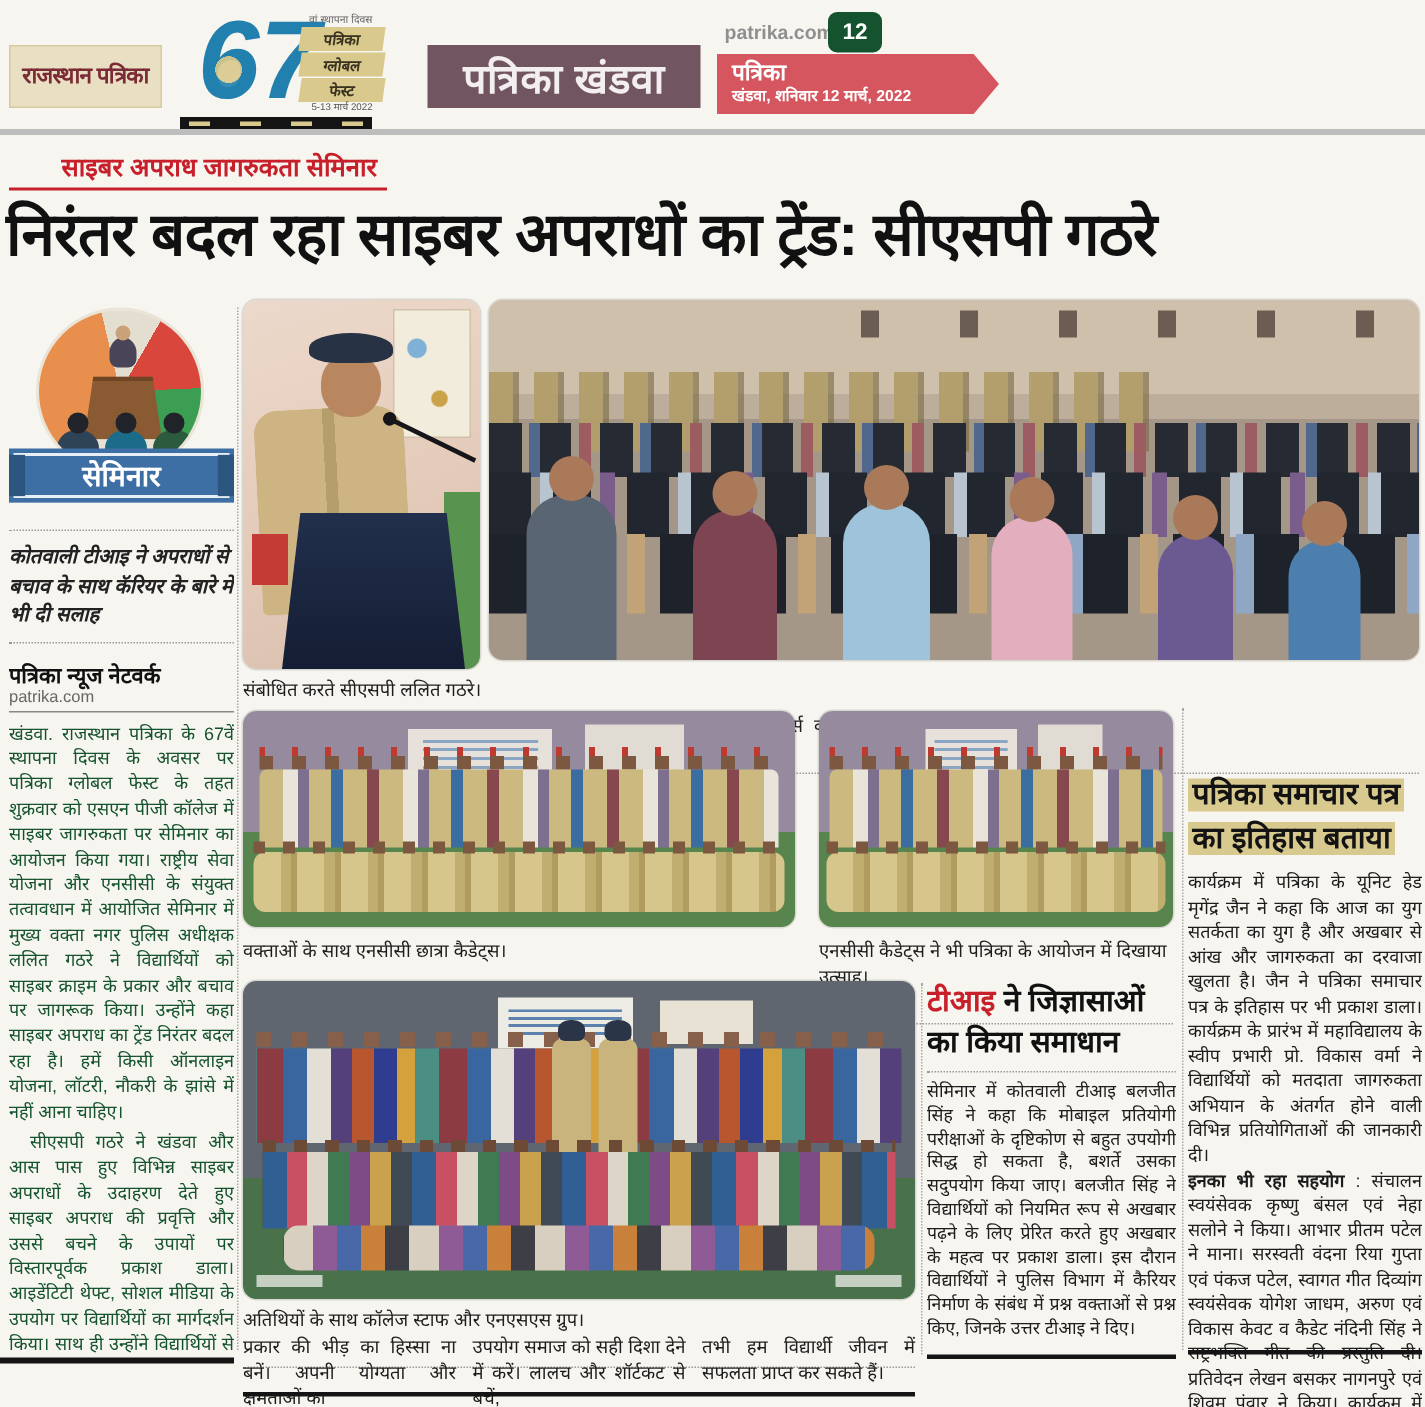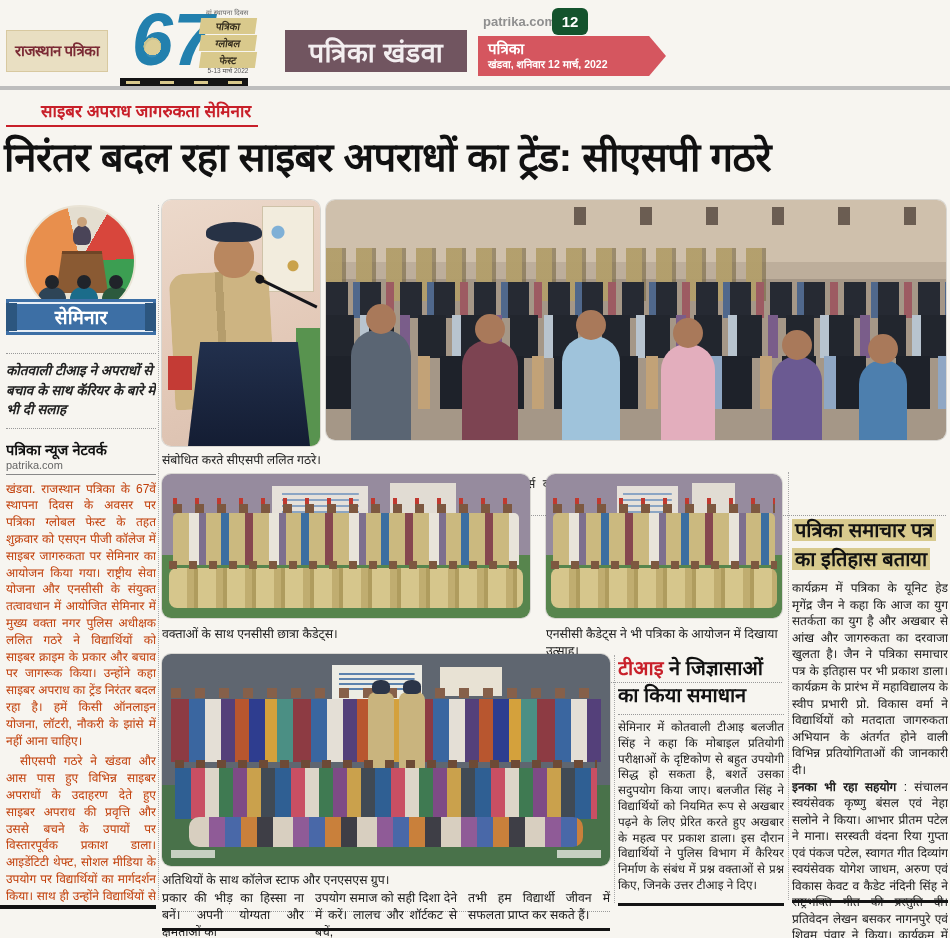--- a/index.html
+++ b/index.html
@@ -70,21 +70,21 @@
     display:flex; align-items:center; justify-content:center;
     color:#fff; font-size:19px; font-weight:bold; }
   .sem-banner::before, .sem-banner::after { content:""; position:absolute; top:4px; width:20px; height:28px; background:#2c567f; }
   .sem-banner::before { left:-9px; clip-path:polygon(0 0,100% 0,100% 100%,0 100%,45% 50%); }
   .sem-banner::after { right:-9px; clip-path:polygon(0 0,100% 0,55% 50%,100% 100%,0 100%); }
   .intro-bold { margin-top:12px; font-size:14.5px; font-weight:bold; line-height:1.5; color:#101010; }
   .dotted-div { border-bottom:1px dotted #999; margin:8px 0 7px 0; }
   .intro-sub { font-size:13.5px; font-weight:600; line-height:1.45; color:#222;font-style:italic; }
   .byline { margin-top:10px; font-size:14.5px; font-weight:bold; color:#111; }
   .source { font-size:11px; color:#666; border-bottom:1px solid #888; padding-bottom:3px; margin-bottom:6px; }
-  .body-txt { font-size:12px; line-height:1.4; text-align:justify; color:#c2410c; }
+  .body-txt { font-size:12px; line-height:1.4; text-align:justify; color:#14532d; }
   .body-txt + .body-txt { margin-top:4px; text-indent:14px; }
   .rule-black-left { left:0; top:905px; width:156px; height:4px; background:#141414; }
 
   
   .photo { border-radius:9px; overflow:hidden; box-shadow:0 0 0 1px rgba(0,0,0,.12); }
   .caption { font-size:12.3px; color:#1d1d1d; padding-top:3px; border-bottom:1px dotted #9a9a9a; padding-bottom:23px; }
 
   
   .ph1 { left:162px; top:200px; width:158px; height:246px;
     background:linear-gradient(160deg,#ecd9cb 0%,#e3c9b8 60%,#d9bfae 100%); }

